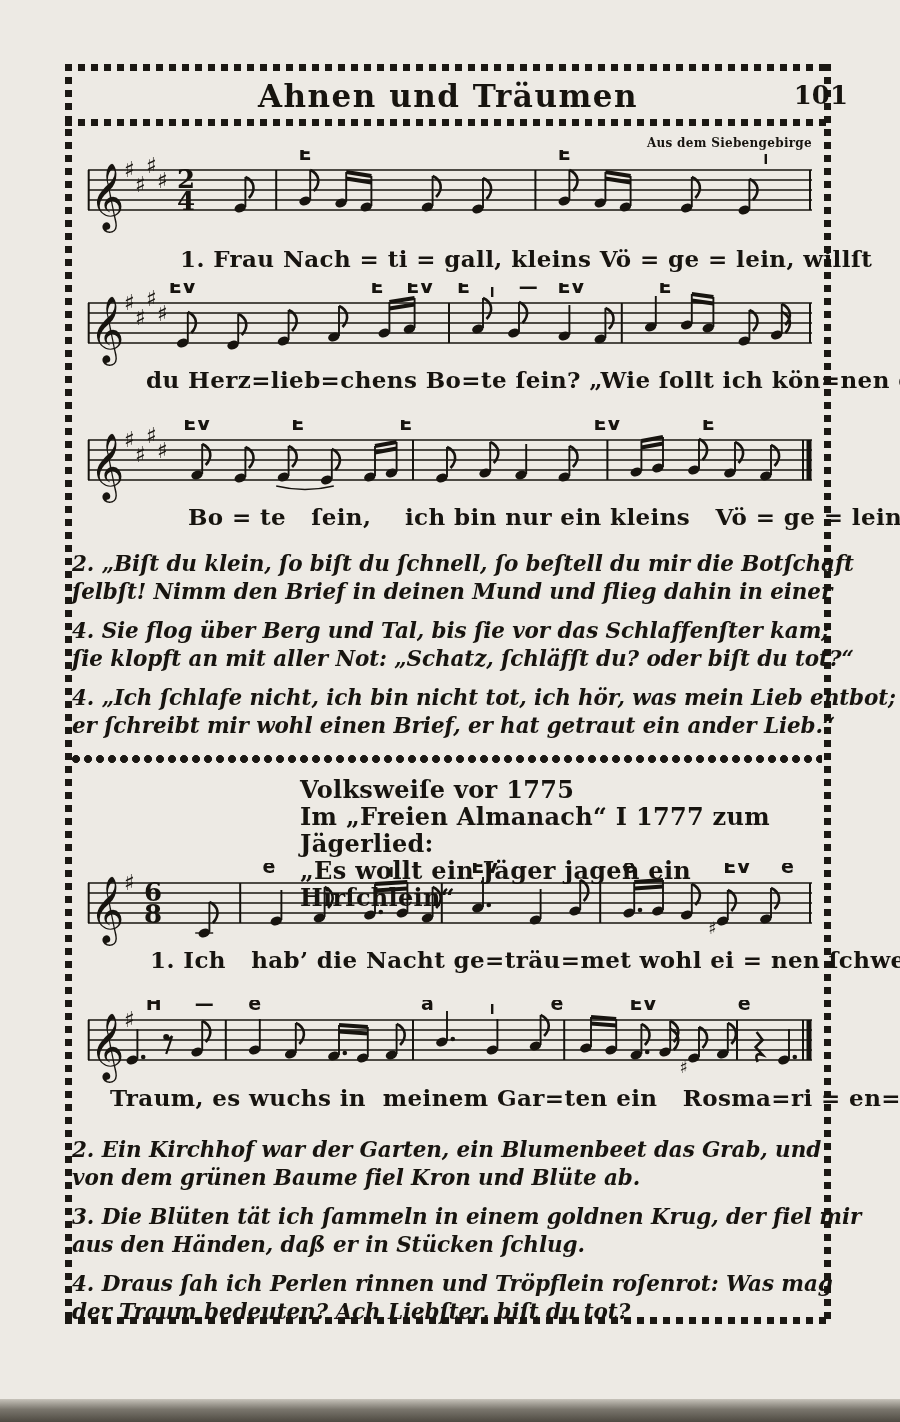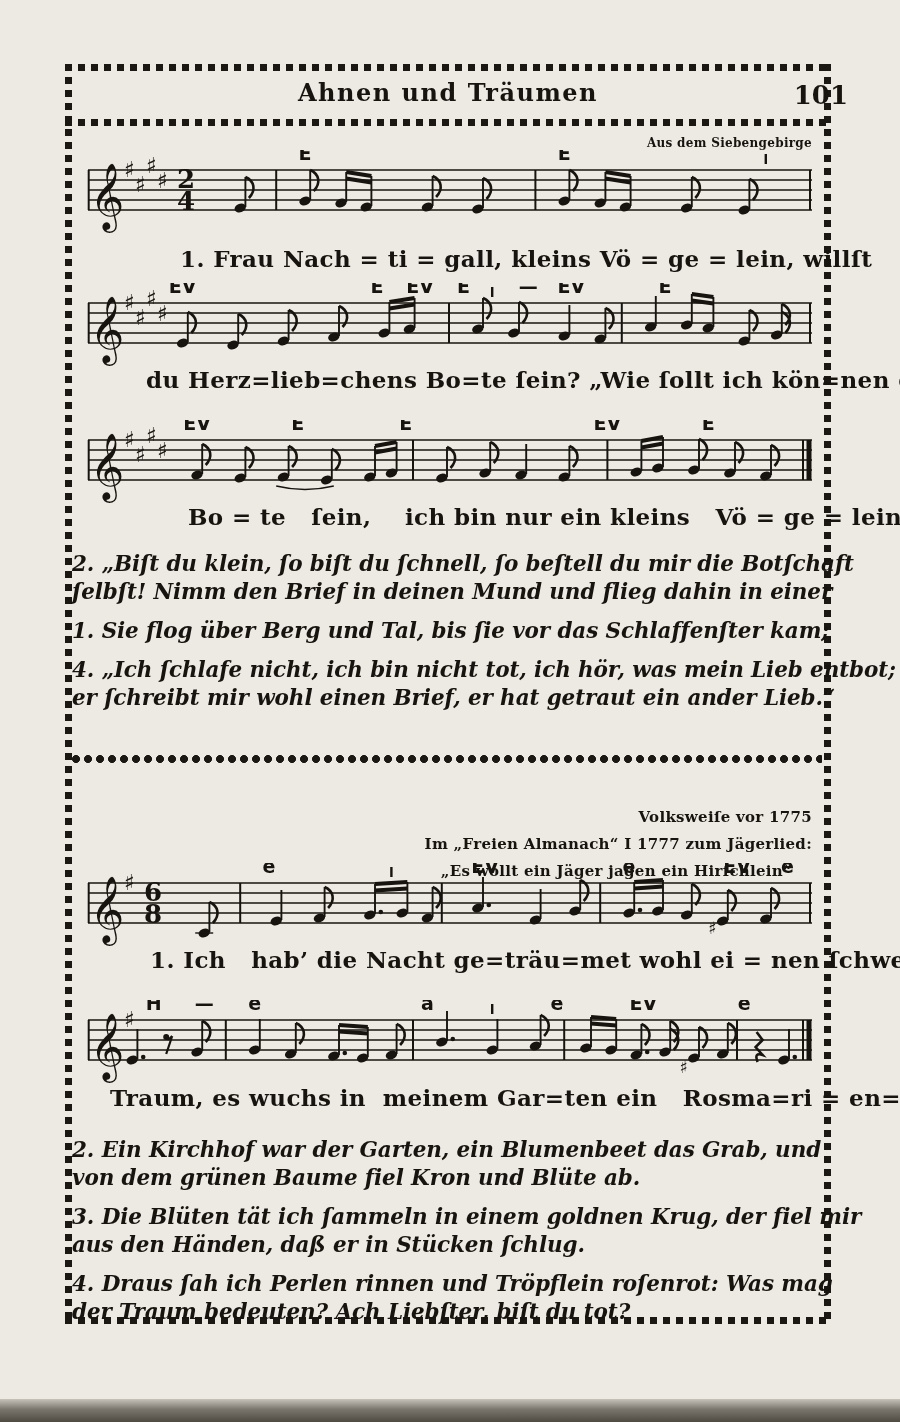--- a/index.html
+++ b/index.html
@@ -8,28 +8,28 @@
     background:#edeae4;overflow:hidden;
     font-family:"DejaVu Serif","Liberation Serif",serif;color:#17140f;
   }
   .fr{font-family:"DejaVu Serif","Liberation Serif",serif;font-weight:700;color:#17140f;}
   .abs{position:absolute;}
   
   .dot-h{height:7px;background-image:repeating-linear-gradient(90deg,#1b1813 0 7px,transparent 7px 13px);}
   .dot-v{width:7px;background-image:repeating-linear-gradient(180deg,#1b1813 0 7px,transparent 7px 13px);}
   
   .dot-round{height:8px;background-image:radial-gradient(circle,#1b1813 52%,transparent 56%);background-size:12px 8px;background-repeat:repeat-x;}
-  .title{font-size:24px;letter-spacing:1.5px;text-align:center;}
+  .title{font-size:31px;letter-spacing:1.5px;text-align:center;}
   .pagenum{font-size:26px;text-align:right;}
   .attrib{font-size:12px;text-align:right;letter-spacing:0.3px;}
   .lyric{font-size:23px;letter-spacing:0.4px;white-space:pre;}
   .verseline{font-size:21.5px;line-height:28px;letter-spacing:-0.1px;white-space:nowrap;font-style:italic;}
   .verse{margin:0 0 11px 0;}
   .staff-box{width:730px;height:100px;}
-  .sources{font-size:15px;text-align:right;line-height:27px;letter-spacing:0.3px;margin-top:28px;}
+  .sources{font-size:24px;text-align:left;line-height:27px;letter-spacing:0.3px;}
   .src-pad{padding-right:20px;}
   .scan-edge{background:linear-gradient(to bottom,#c7c3ba 0%,#7a766d 45%,#4e4a42 100%);}
 </style>
 </head>
 <body>
 
 <div class="page">
 
   <div class="abs dot-h" style="left:65px;top:64px;width:766px;"></div>
   <div class="abs dot-h" style="left:65px;top:119px;width:766px;"></div>
@@ -318,21 +318,22 @@
         <line x1="557.4000000000001" y1="27.5" x2="579.0000000000001" y2="23.5" stroke="#17140f" stroke-width="4"></line>
       </svg></div>
   <div class="abs fr lyric" style="left:188px;top:503px;">Bo = te   ſein,    ich bin nur ein kleins   Vö = ge = lein.“</div>
 
   <div class="abs" style="left:72px;top:550px;width:756px;">
     <div class="verse">
       <div class="fr verseline">2. „Biſt du klein, ſo biſt du ſchnell, ſo beſtell du mir die Botſchaft</div>
       <div class="fr verseline">ſelbſt! Nimm den Brief in deinen Mund und flieg dahin in einer</div>
     </div>
     <div class="verse">
-      <div class="fr verseline">1. Sie flog über Berg und Tal, bis ſie vor das Schlaffenſter kam;</div>
+      <div class="fr verseline">4. Sie flog über Berg und Tal, bis ſie vor das Schlaffenſter kam;</div>
+      <div class="fr verseline">ſie klopft an mit aller Not: „Schatz, ſchläfſt du? oder biſt du tot?“</div>
     </div>
     <div class="verse">
       <div class="fr verseline">4. „Ich ſchlafe nicht, ich bin nicht tot, ich hör, was mein Lieb entbot;</div>
       <div class="fr verseline">er ſchreibt mir wohl einen Brief, er hat getraut ein ander Lieb.“</div>
     </div>
   </div>
 
   <div class="abs dot-round" style="left:70px;top:755px;width:752px;"></div>
 
   <div class="abs sources" style="left:300px;top:776px;width:512px;">

